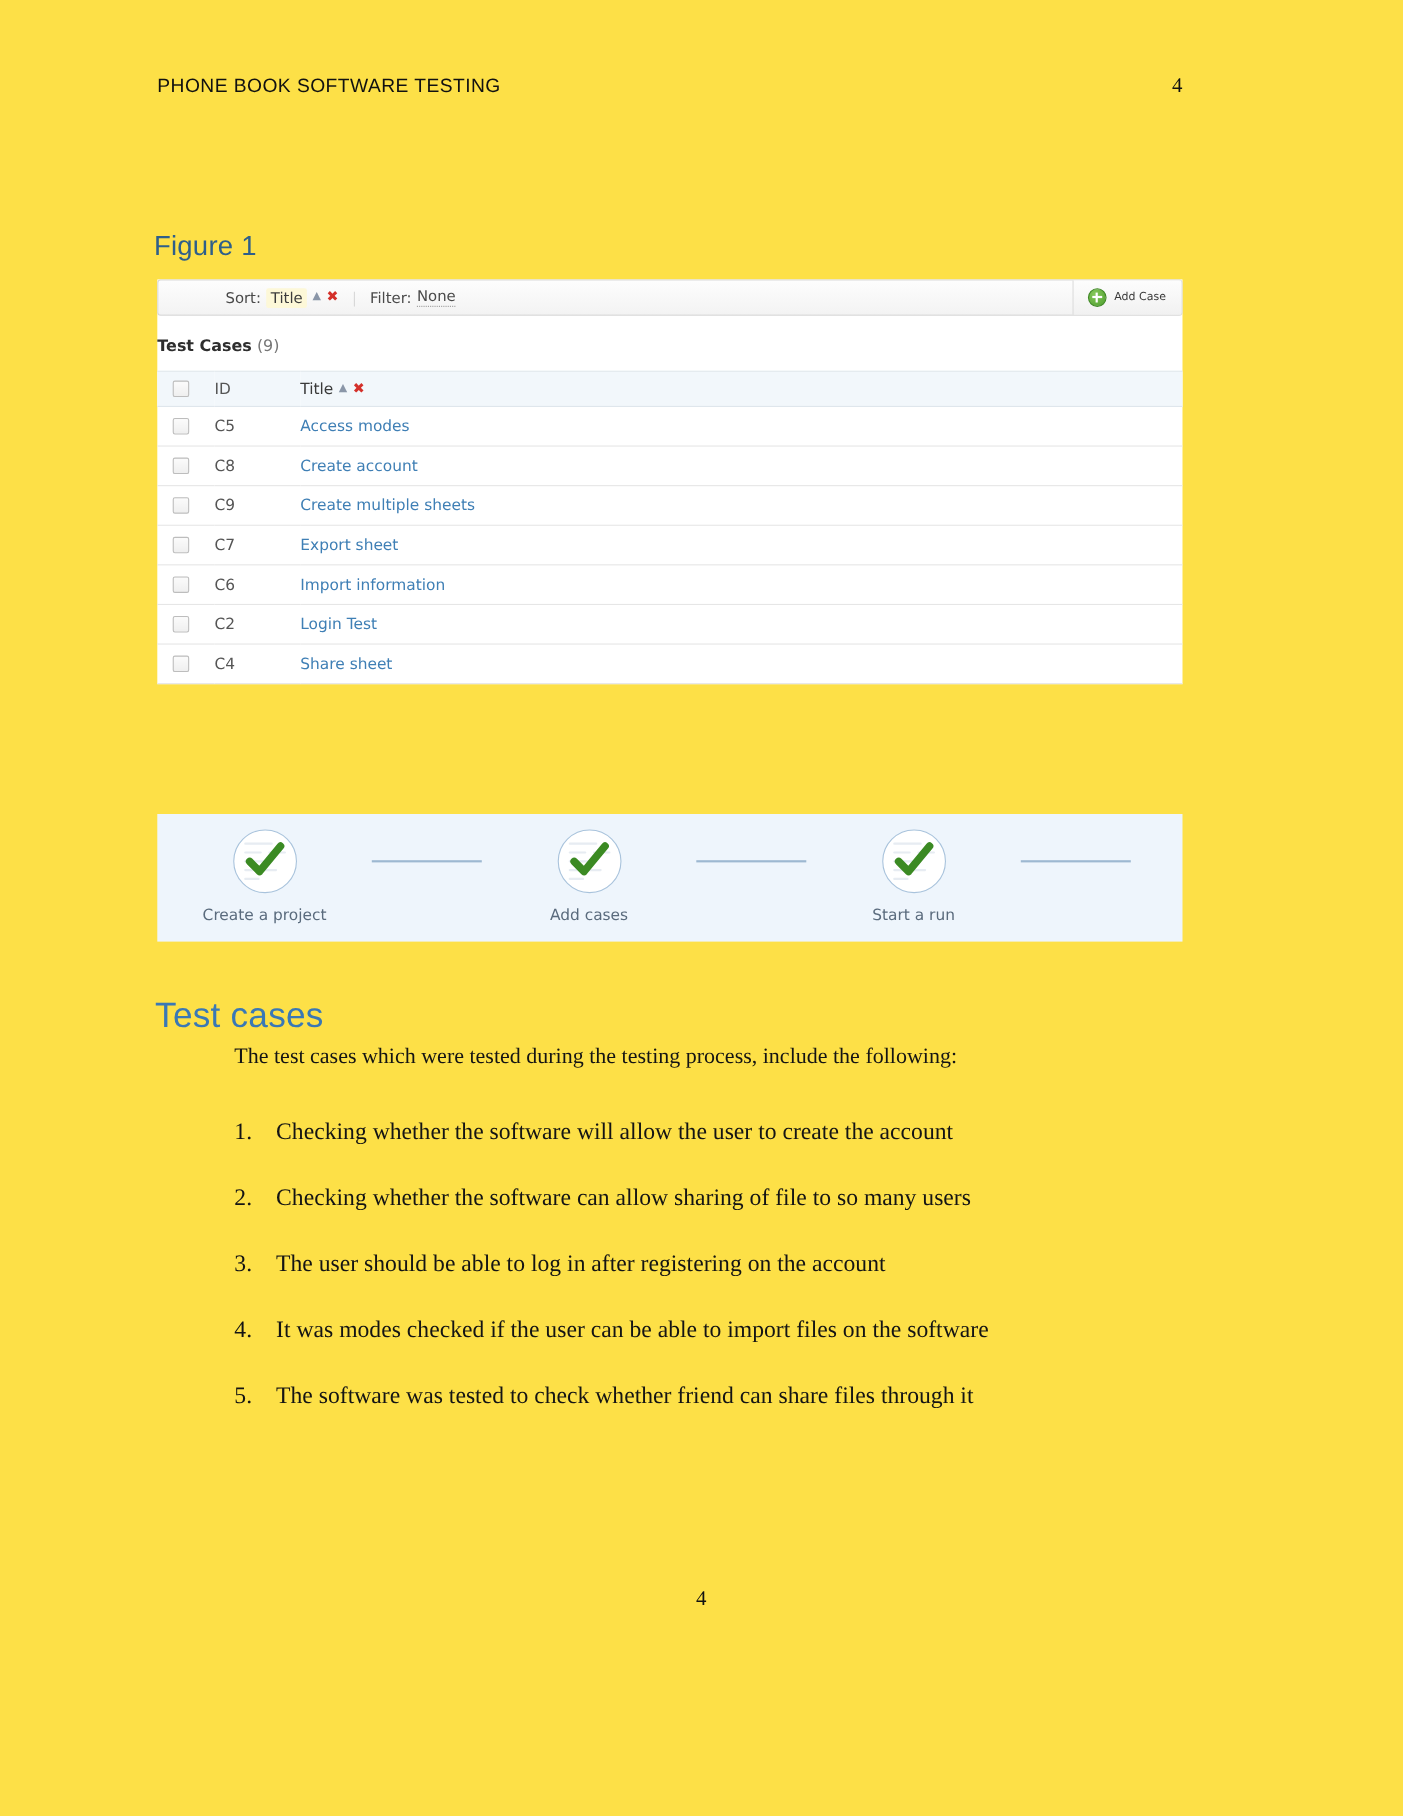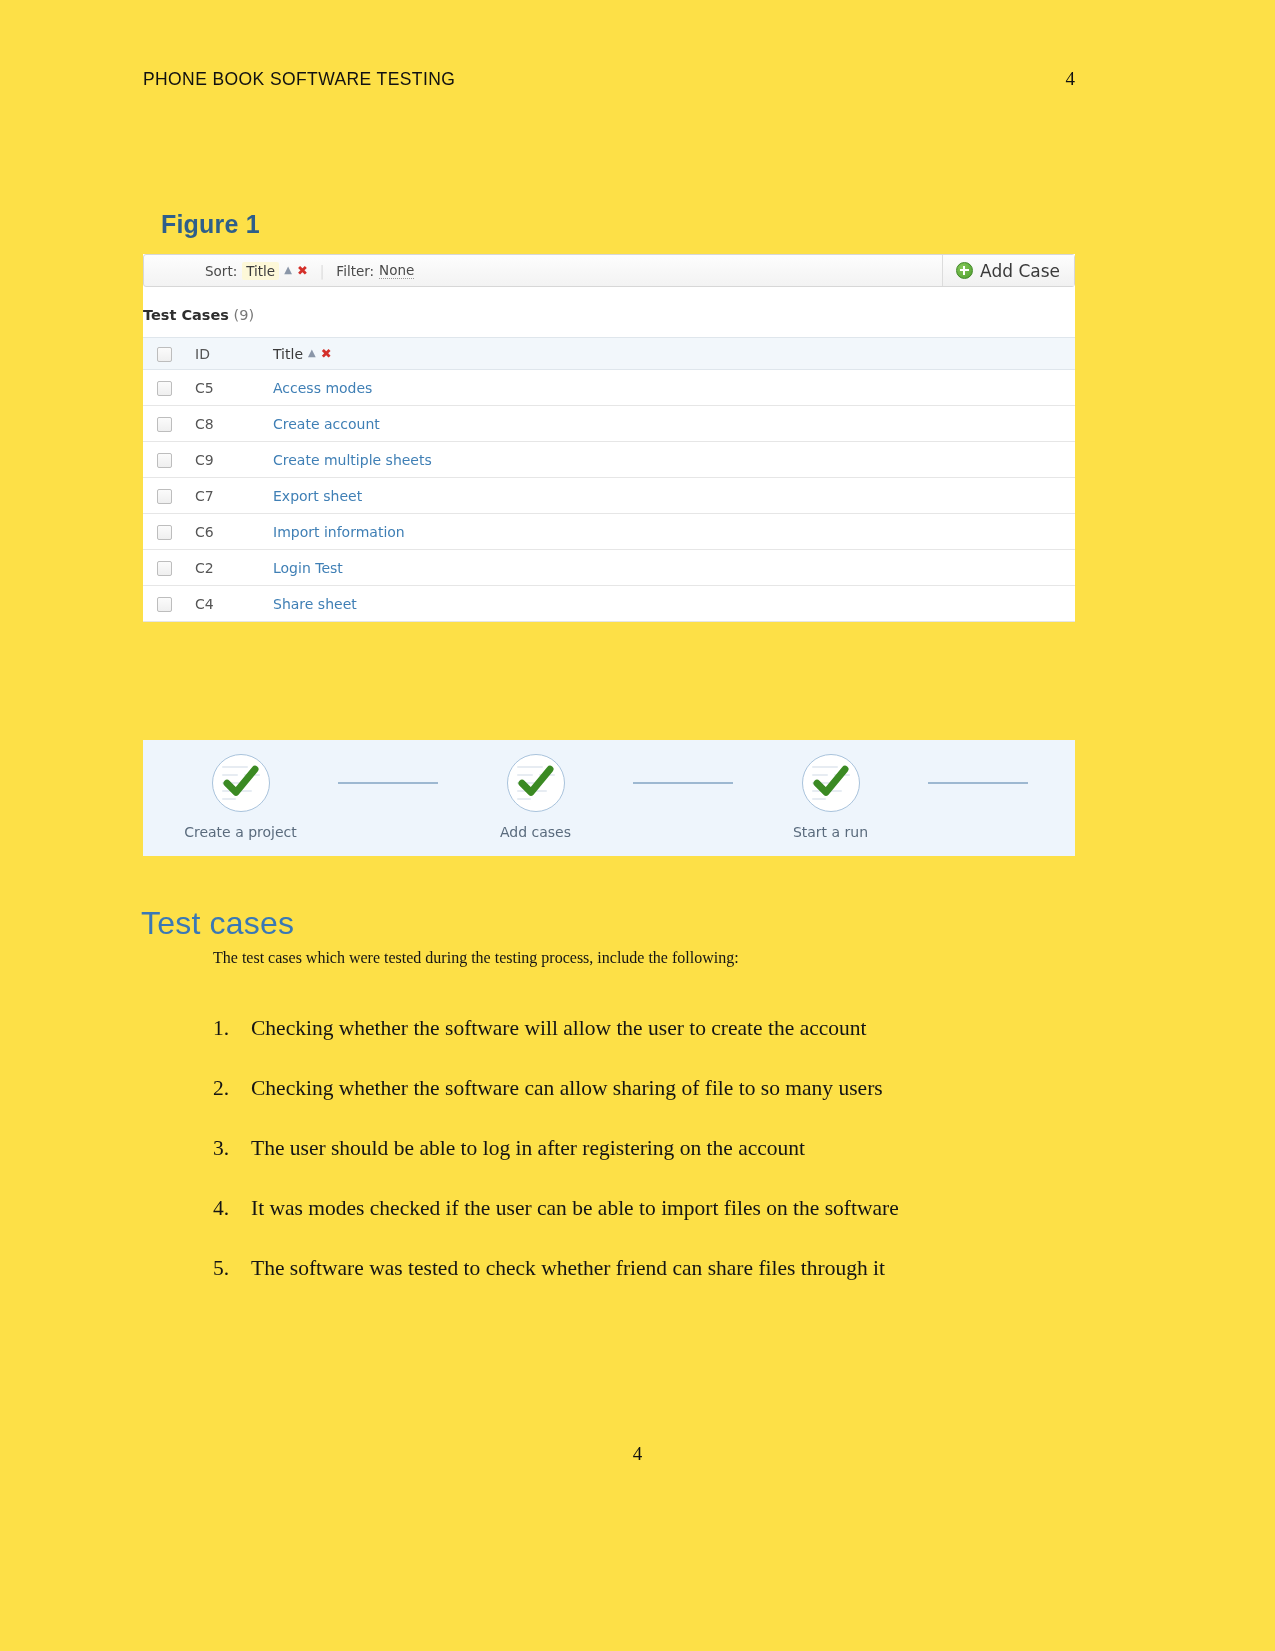--- a/index.html
+++ b/index.html
@@ -41,25 +41,25 @@
   }
   .doc-header-pageno {
     font-family: "Liberation Serif", serif;
     font-size: 19px;
     color: #111111;
   }
 
   
   .figure-heading {
     position: absolute;
-    left: 161px;
+    left: 140px;
     top: 210px;
     font-family: "Liberation Sans", sans-serif;
     font-size: 25px;
-    font-weight: 700;
+    font-weight: 400;
     color: #2e5f8a;
     letter-spacing: 0.2px;
   }
 
   
   .shot {
     position: absolute;
     left: 143px;
     top: 254px;
     width: 932px;
@@ -115,21 +115,21 @@
   .tb-value-filter {
     color: #4a4a4a;
     border-bottom: 1px dotted #9a9a9a;
   }
   .toolbar-right {
     display: flex;
     align-items: center;
     gap: 7px;
     padding: 0 14px 0 13px;
     border-left: 1px solid #dcdcdc;
-    font-size: 17px;
+    font-size: 10px;
     color: #3a3a3a;
     background: linear-gradient(#fdfdfd, #f1f1f1);
   }
   .plus-icon {
     width: 15px;
     height: 15px;
     border-radius: 50%;
     background: radial-gradient(circle at 35% 30%, #86c85a, #4e9e2e);
     border: 1px solid #3f8726;
     position: relative;
@@ -299,21 +299,21 @@
     letter-spacing: 0.2px;
   }
 
   
   .intro-para {
     position: absolute;
     left: 213px;
     top: 947px;
     width: 830px;
     font-family: "Liberation Serif", serif;
-    font-size: 16px;
+    font-size: 20px;
     line-height: 1.35;
     color: #141414;
   }
 
   .num-list {
     position: absolute;
     left: 213px;
     top: 1015px;
     width: 840px;
     margin: 0;

